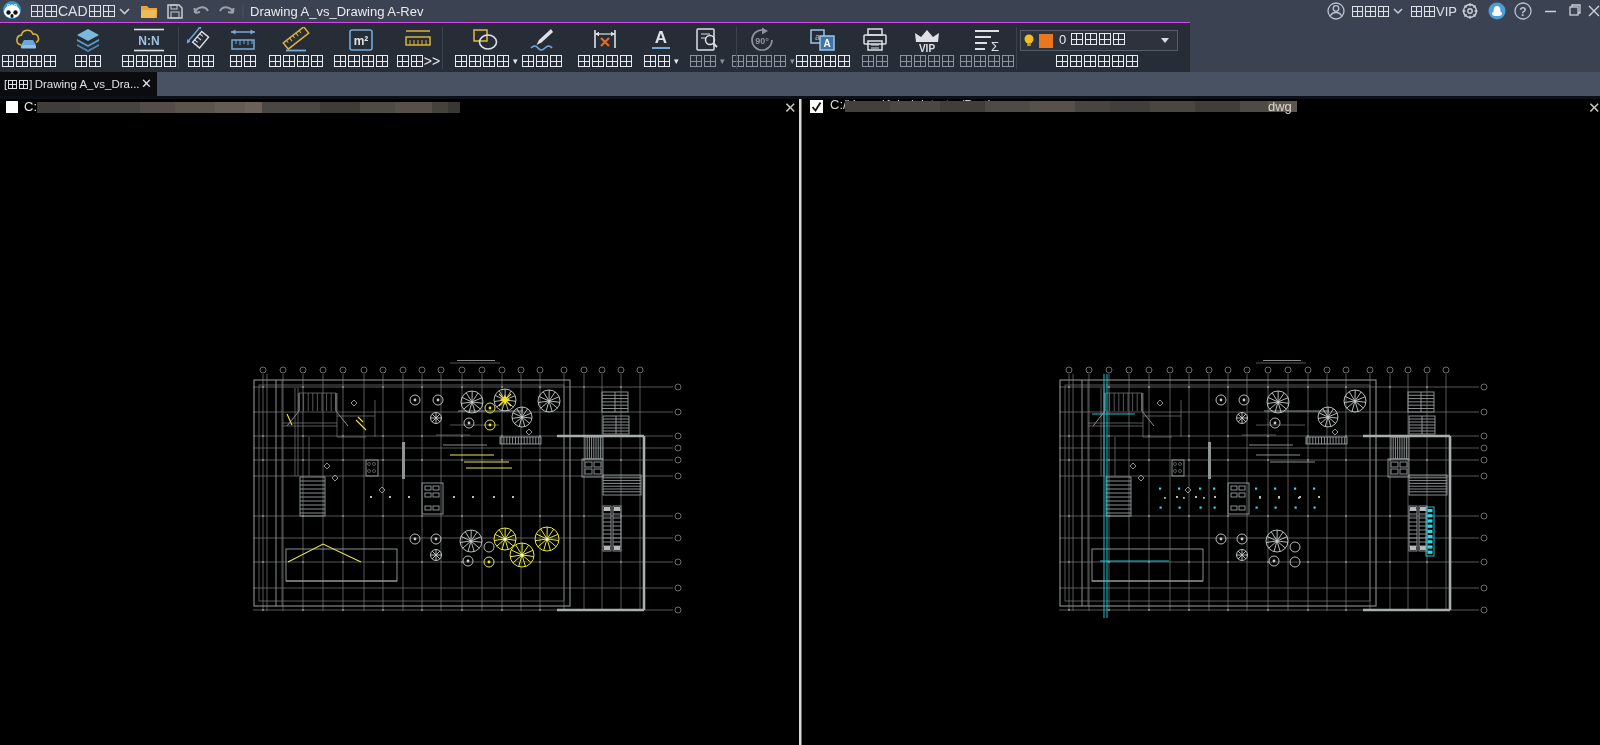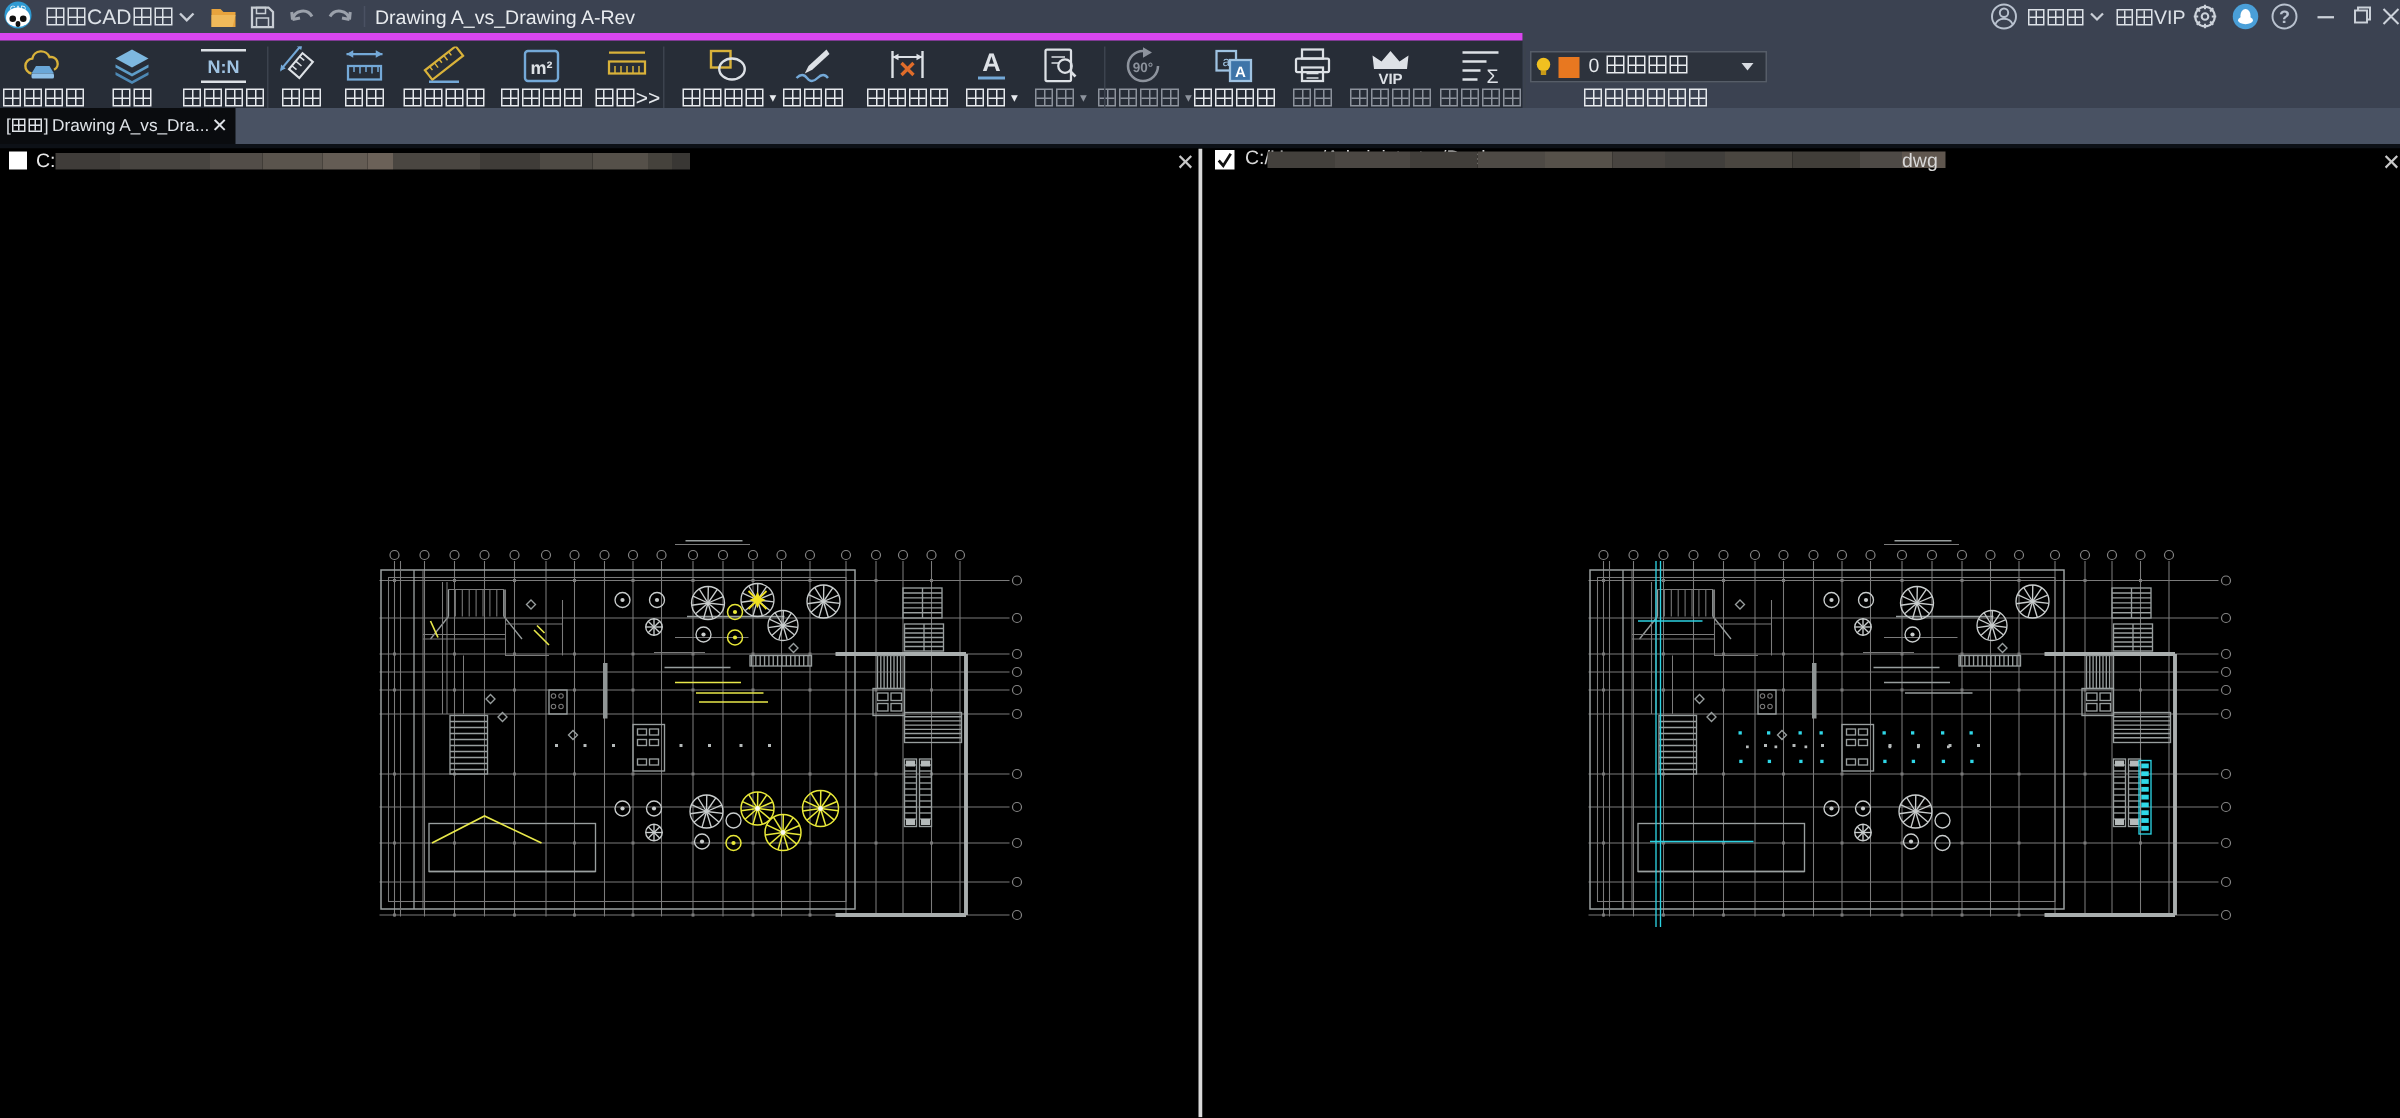--- a/index.html
+++ b/index.html
@@ -1,18 +1,18 @@
 <!DOCTYPE html>
 <html><head><meta charset="utf-8"><style>
 *{margin:0;padding:0;box-sizing:border-box}
 html,body{width:1600px;height:745px;background:#000;overflow:hidden;font-family:"Liberation Sans",sans-serif}
 #app{position:relative;width:1600px;height:745px;background:#000}
 #titlebar{position:absolute;left:0;top:0;width:1600px;height:22px;background:#3b4251}
 #ribbon{position:absolute;left:0;top:22px;width:1600px;height:50px;background:#3b4251}
-#ribbondark{position:absolute;left:0;top:0;width:1015px;height:50px;background:#272d37;border-top:5px solid #d946ef}
+#ribbondark{position:absolute;left:0;top:0;width:1190px;height:50px;background:#272d37;border-top:1px solid #d946ef}
 #tabrow{position:absolute;left:0;top:72px;width:1600px;height:24px;background:#495263}
 #tabline{position:absolute;left:0;top:96px;width:1600px;height:3px;background:#0d1117}
 #content{position:absolute;left:0;top:99px;width:1600px;height:646px;background:#000}
 .cj{display:inline-block;border:1px solid currentColor;vertical-align:-1px;margin:0 1px;
  background:linear-gradient(currentColor,currentColor) center/100% 1px no-repeat,
  linear-gradient(currentColor,currentColor) center/1px 100% no-repeat}
 .titem{position:absolute;top:4px;transform:translateX(-50%);text-align:center;width:96px}
 .ticon{height:25px;display:flex;align-items:center;justify-content:center}
 .tlabel{margin-top:1px;font-size:14px;color:#e7eaee;white-space:nowrap}
 .tsep{position:absolute;top:4px;width:1px;height:42px;background:#3c434e}

